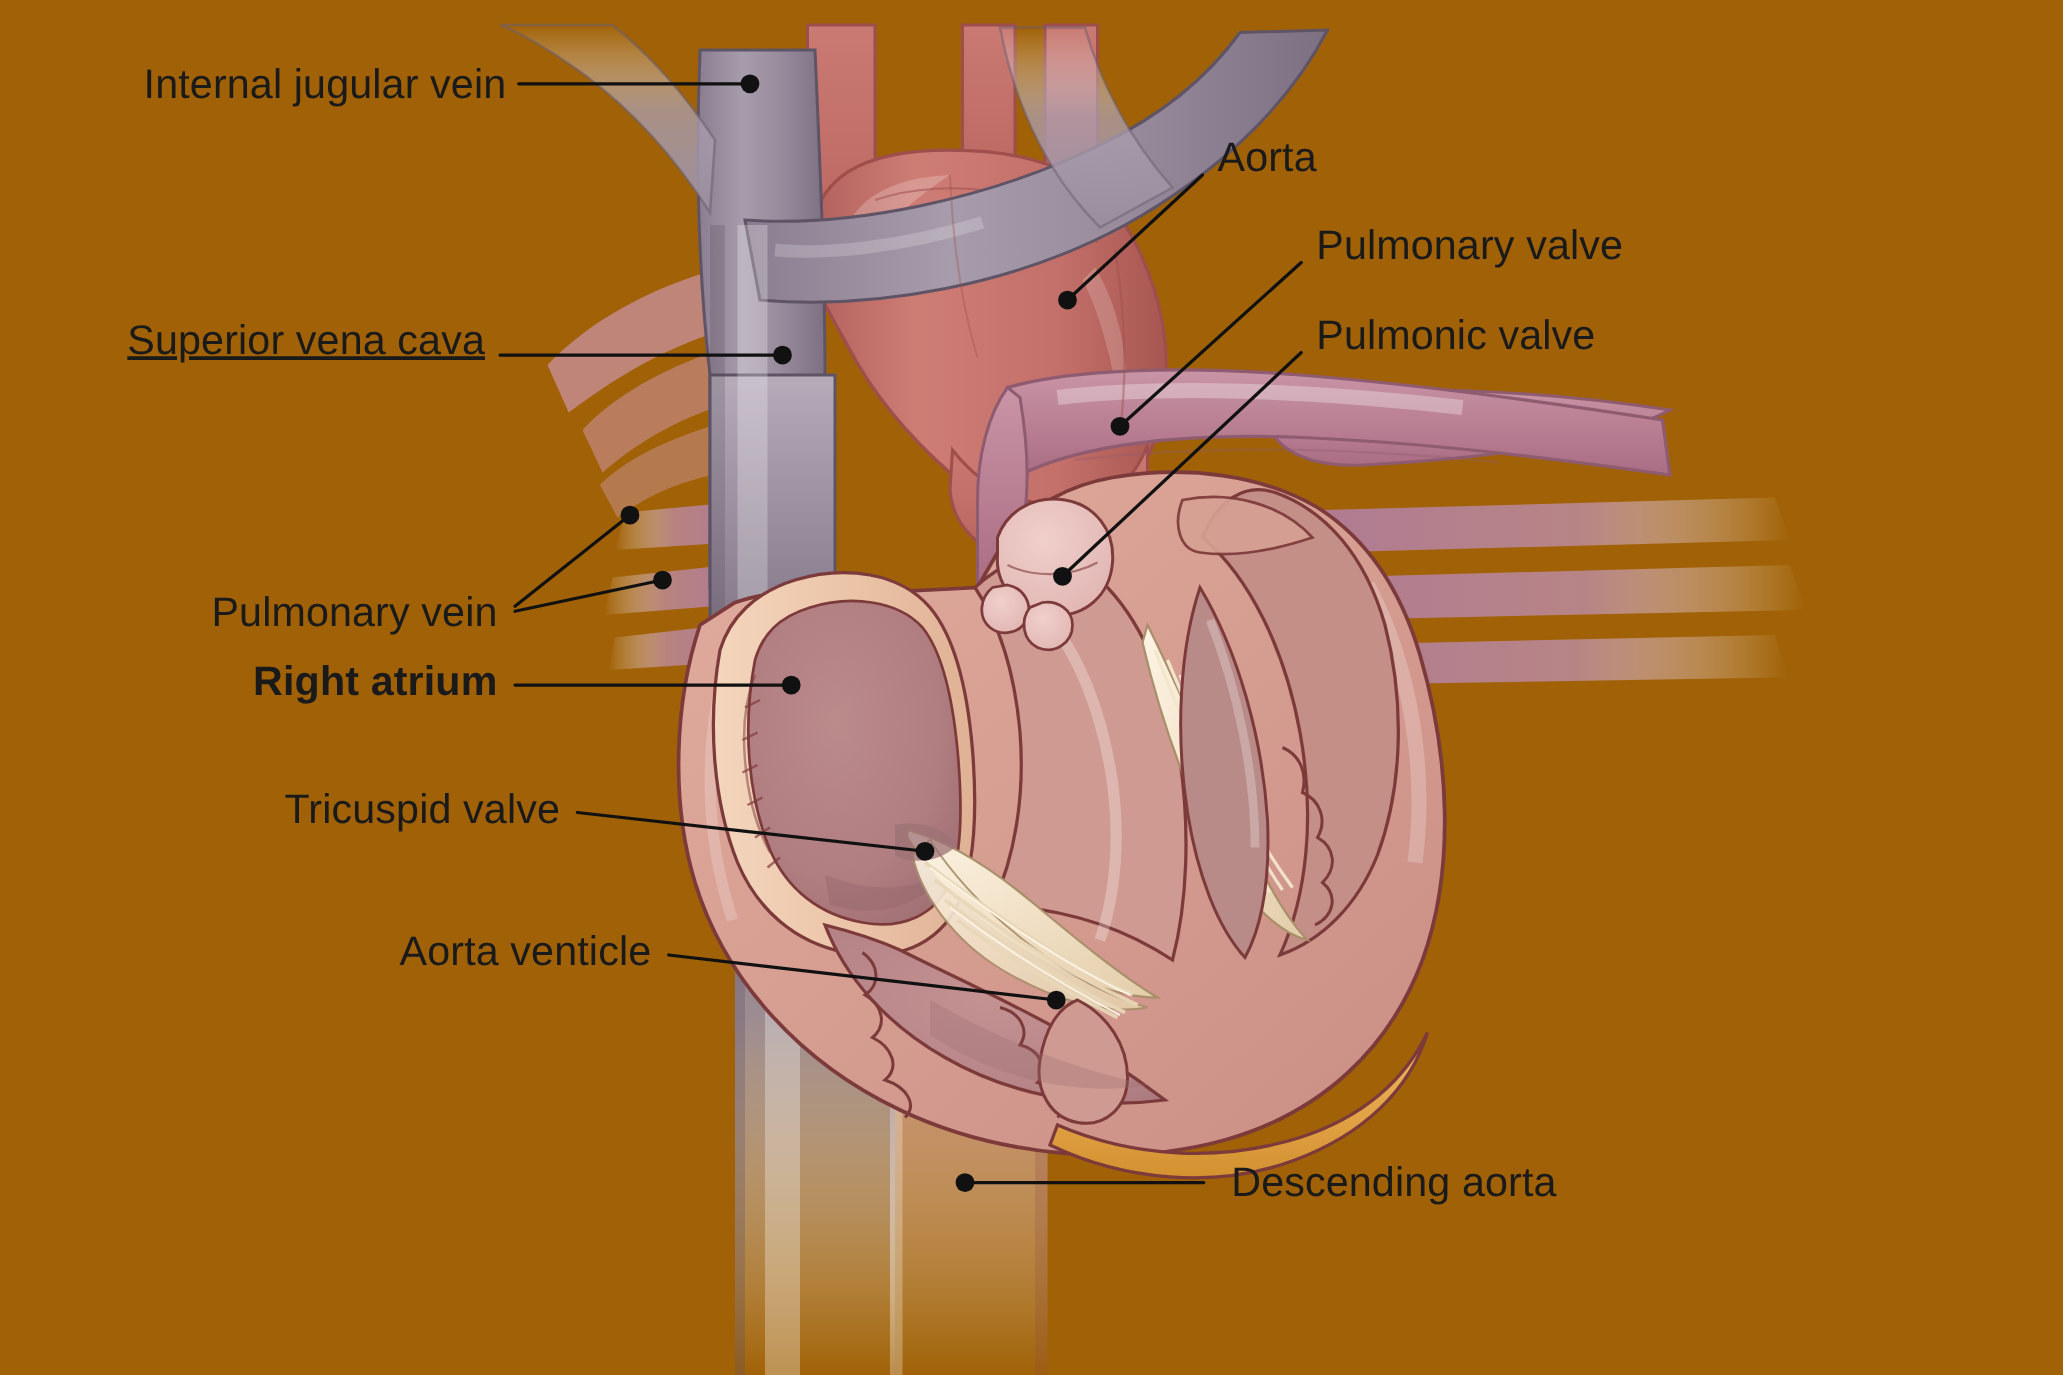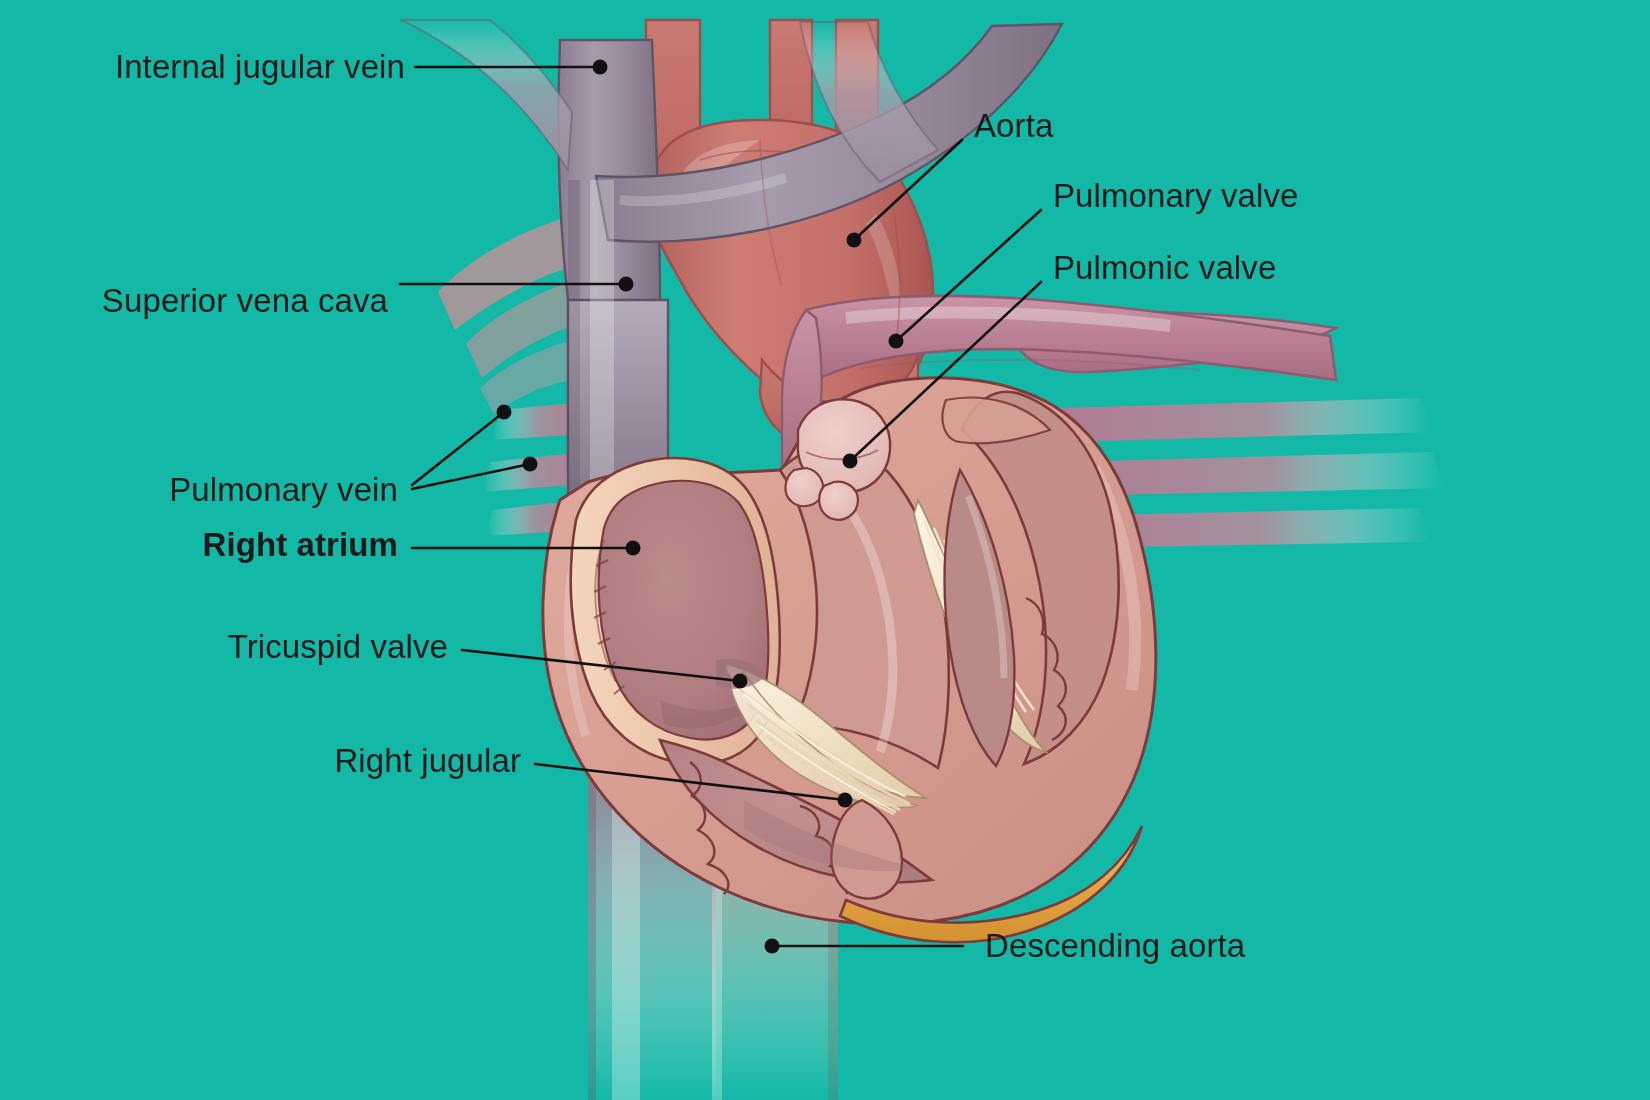--- a/index.html
+++ b/index.html
@@ -4,21 +4,21 @@
 <style>
   html, body {
     margin: 0;
     padding: 0;
     background: #ffffff;
   }
   #stage {
     position: relative;
     width: 1650px;
     height: 1100px;
-    background: #14b8a6;
+    background: #a16207;
     overflow: hidden;
     font-family: "Liberation Sans", sans-serif;
   }
   #art {
     position: absolute;
     left: 0; top: 0;
     width: 1650px;
     height: 1100px;
   }
   #overlay {
@@ -463,24 +463,24 @@
         <circle cx="845" cy="800" r="7.5" fill="#111111"></circle>
         <circle cx="854" cy="240" r="7.5" fill="#111111"></circle>
         <circle cx="896" cy="341" r="7.5" fill="#111111"></circle>
         <circle cx="850" cy="461" r="7.5" fill="#111111"></circle>
         <circle cx="772" cy="946" r="7.5" fill="#111111"></circle>
       </g>
   </svg>
 
   <div id="labels">
       <div class="label-text label-left" style="left: 405px; top: 50px; color: rgb(26, 26, 26);">Internal jugular vein</div>
-      <div class="label-text label-left" style="left: 388px; top: 284px; color: rgb(26, 26, 26);">Superior vena cava</div>
+      <div class="label-text label-left" style="left: 388px; top: 255px; color: rgb(26, 26, 26); text-decoration: underline;">Superior vena cava</div>
       <div class="label-text label-left" style="left: 398px; top: 473px; color: rgb(26, 26, 26);">Pulmonary vein</div>
       <div class="label-text label-left" style="left: 398px; top: 528px; color: rgb(26, 26, 26); font-weight: bold;">Right atrium</div>
       <div class="label-text label-left" style="left: 448px; top: 630px; color: rgb(26, 26, 26);">Tricuspid valve</div>
-      <div class="label-text label-left" style="left: 521px; top: 744px; color: rgb(26, 26, 26);">Right jugular</div>
+      <div class="label-text label-left" style="left: 521px; top: 744px; color: rgb(26, 26, 26);">Aorta venticle</div>
       <div class="label-text label-right" style="left: 974px; top: 109px; color: rgb(26, 26, 26);">Aorta</div>
       <div class="label-text label-right" style="left: 1053px; top: 179px; color: rgb(26, 26, 26);">Pulmonary valve</div>
       <div class="label-text label-right" style="left: 1053px; top: 251px; color: rgb(26, 26, 26);">Pulmonic valve</div>
       <div class="label-text label-right" style="left: 975px; top: 929px; color: rgb(26, 26, 26); margin-left: 10px;">Descending aorta</div>
     </div>
 
 </div>
 
 </body></html>

